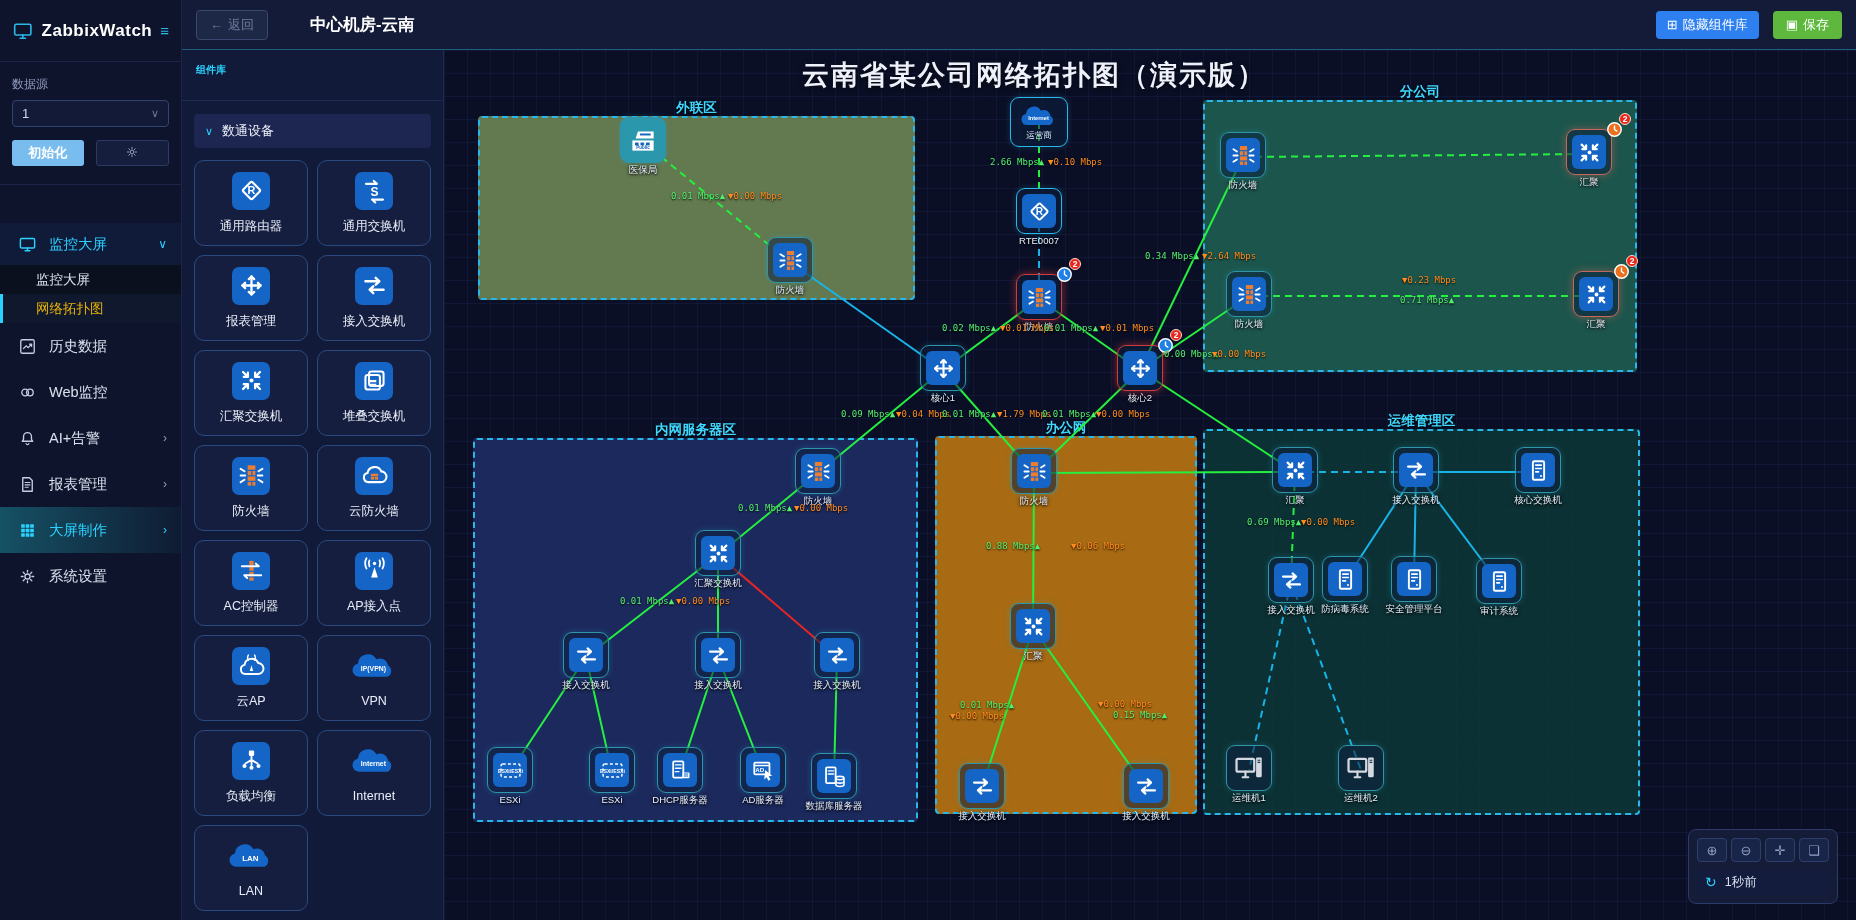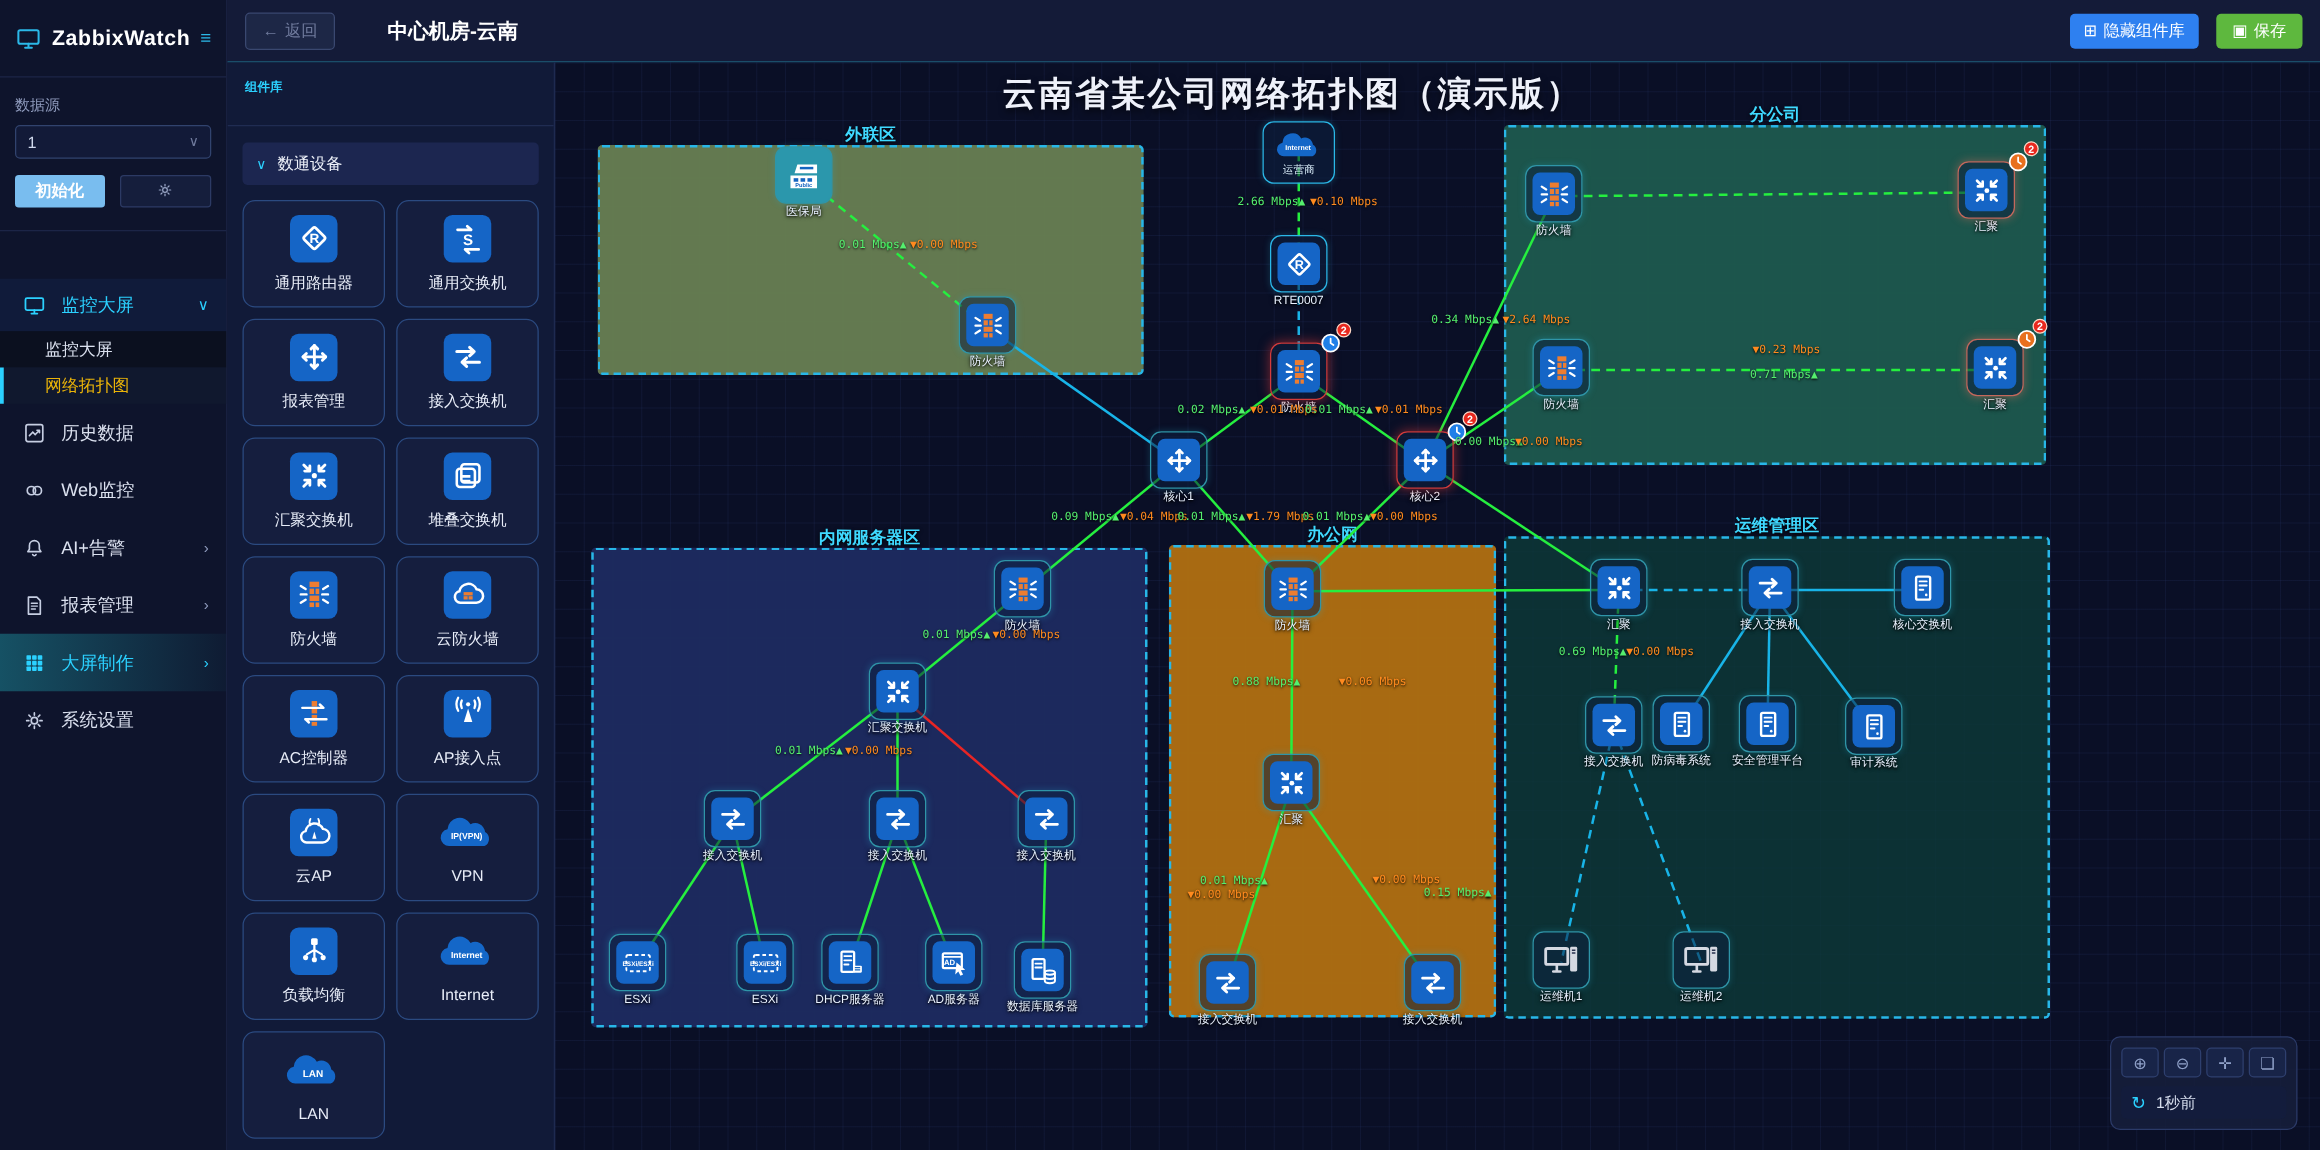--- a/index.html
+++ b/index.html
@@ -1038,21 +1038,21 @@
             <span class="flow fo" style="left: 768px; top: 299px;">▼0.00 Mbps</span>
             <span class="flow fg" style="left: 294px; top: 453px;">0.01 Mbps▲</span>
             <span class="flow fo" style="left: 350px; top: 453px;">▼0.00 Mbps</span>
             <span class="flow fg" style="left: 176px; top: 546px;">0.01 Mbps▲</span>
             <span class="flow fo" style="left: 232px; top: 546px;">▼0.00 Mbps</span>
             <span class="flow fg" style="left: 542px; top: 491px;">0.88 Mbps▲</span>
             <span class="flow fo" style="left: 597px; top: 491px; padding-left: 30px;">▼0.06 Mbps</span>
             <span class="flow fg" style="left: 516px; top: 650px;">0.01 Mbps▲</span>
             <span class="flow fo" style="left: 506px; top: 661px;">▼0.00 Mbps</span>
             <span class="flow fo" style="left: 654px; top: 649px;">▼0.00 Mbps</span>
-            <span class="flow fg" style="left: 695px; top: 660px; text-align: right;">0.15 Mbps▲</span>
+            <span class="flow fg" style="left: 669px; top: 660px; text-align: right;">0.15 Mbps▲</span>
             <span class="flow fg" style="left: 803px; top: 467px;">0.69 Mbps▲</span>
             <span class="flow fo" style="left: 857px; top: 467px;">▼0.00 Mbps</span>
           </div>
         <div class="ctrl-panel">
           <div class="ctrl-btns" id="ctrlbtns">
               <button>
                 <span>⊕</span>
               </button>
               <button>
                 <span>⊖</span>

